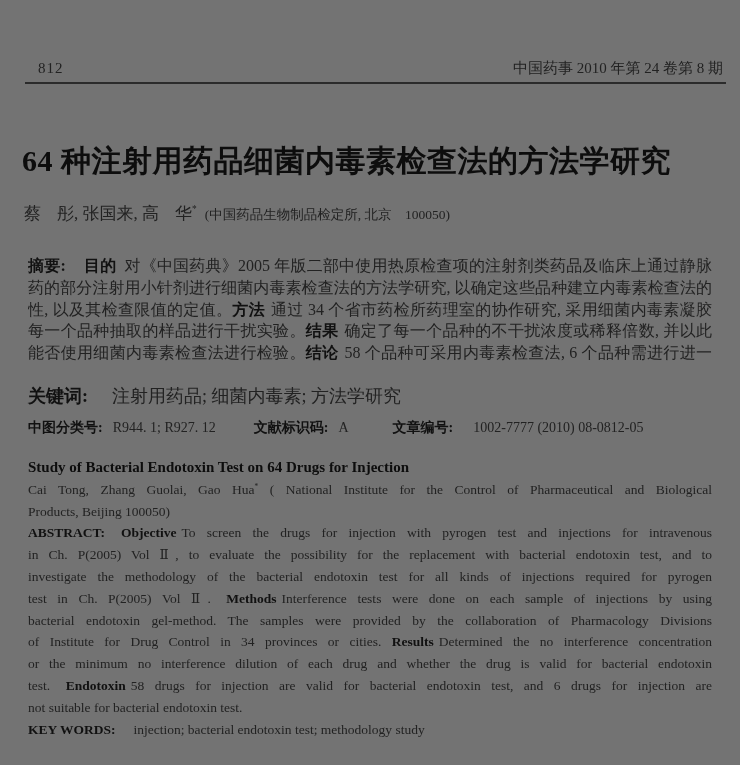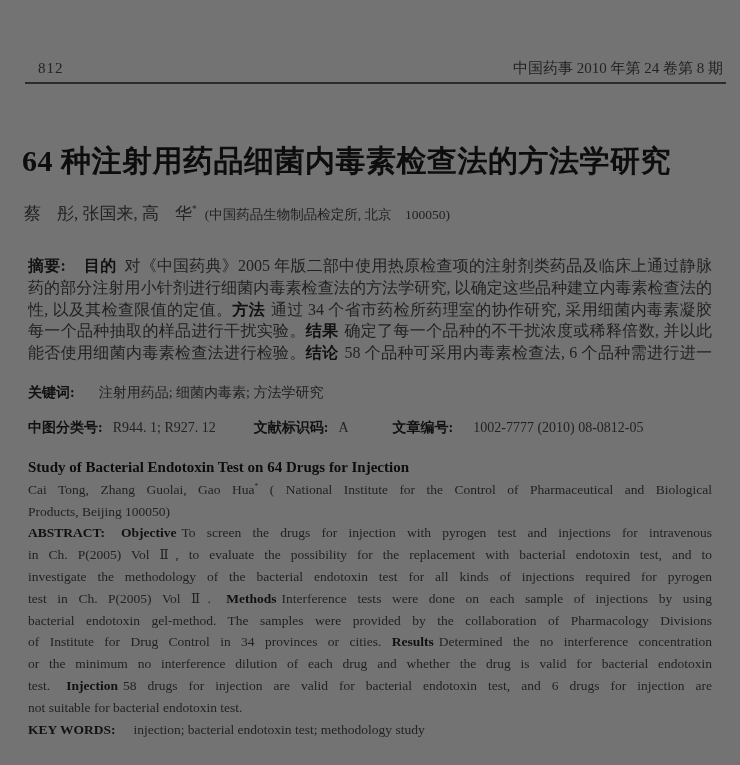--- a/index.html
+++ b/index.html
@@ -13,21 +13,21 @@
   .title-cn{
     position:absolute;left:22px;top:141px;width:712px;margin:0;
     font-size:30px;font-weight:bold;color:#0d0d0d;white-space:nowrap;letter-spacing:0.5px;
   }
   .authors-cn{position:absolute;left:24px;top:202px;font-size:17px;white-space:nowrap;}
   .authors-cn .sm{font-size:13.5px;}
   sup{vertical-align:super;font-size:0.55em;line-height:0;}
   .abs-cn{position:absolute;left:28px;top:255px;width:684px;font-size:16px;line-height:21.8px;}
   .line{height:21.8px;overflow:hidden;text-align:justify;text-align-last:justify;}
   .line.left{text-align:left;text-align-last:left;}
-  .kw-cn{position:absolute;left:28px;top:384px;width:684px;font-size:14px;}
+  .kw-cn{position:absolute;left:28px;top:384px;width:684px;font-size:18px;}
   .meta{position:absolute;left:28px;top:419px;width:700px;font-size:14px;white-space:nowrap;}
   .en{position:absolute;left:28px;top:457px;width:684px;font-size:13.5px;line-height:21.75px;}
   .en .en-title{font-size:15px;font-weight:bold;color:#0d0d0d;}
   b,.b{font-weight:bold;color:#111;}
 </style>
 </head>
 <body>
 
 <div class="page">
 
@@ -55,18 +55,18 @@
     <div class="line left en-title">Study of Bacterial Endotoxin Test on 64 Drugs for Injection</div>
     <div class="line"><span>Cai Tong, Zhang Guolai, Gao Hua</span><sup>*</sup><span> ( National Institute for the Control of Pharmaceutical and Biological</span></div>
     <div class="line left">Products, Beijing 100050)</div>
     <div class="line"><span class="b" style="margin-right: 16px;">ABSTRACT:</span><span class="b" style="margin-right: 5px;">Objective</span><span>To screen the drugs for injection with pyrogen test and injections for intravenous</span></div>
     <div class="line"><span>in Ch. P(2005) Vol Ⅱ, to evaluate the possibility for the replacement with bacterial endotoxin test, and to</span></div>
     <div class="line"><span>investigate the methodology of the bacterial endotoxin test for all kinds of injections required for pyrogen</span></div>
     <div class="line"><span style="margin-right: 5px;">test in Ch. P(2005) Vol Ⅱ. </span><span class="b" style="margin-right: 5px;">Methods</span><span>Interference tests were done on each sample of injections by using</span></div>
     <div class="line"><span>bacterial endotoxin gel-method. The samples were provided by the collaboration of Pharmacology Divisions</span></div>
     <div class="line"><span>of Institute for Drug Control in 34 provinces or cities. </span><span class="b" style="margin-right: 5px;">Results</span><span>Determined the no interference concentration</span></div>
     <div class="line"><span>or the minimum no interference dilution of each drug and whether the drug is valid for bacterial endotoxin</span></div>
-    <div class="line"><span style="margin-right: 5px;">test. </span><span class="b" style="margin-right: 5px;">Injection</span><span>58 drugs for injection are valid for bacterial endotoxin test, and 6 drugs for injection are</span></div>
+    <div class="line"><span style="margin-right: 5px;">test. </span><span class="b" style="margin-right: 5px;">Endotoxin</span><span>58 drugs for injection are valid for bacterial endotoxin test, and 6 drugs for injection are</span></div>
     <div class="line left"><span>not suitable for bacterial endotoxin test.</span></div>
     <div class="line left"><span class="b" style="margin-right: 18px;">KEY WORDS:</span><span>injection; bacterial endotoxin test; methodology study</span></div>
   </div>
 
 </div>
 
 </body></html>

